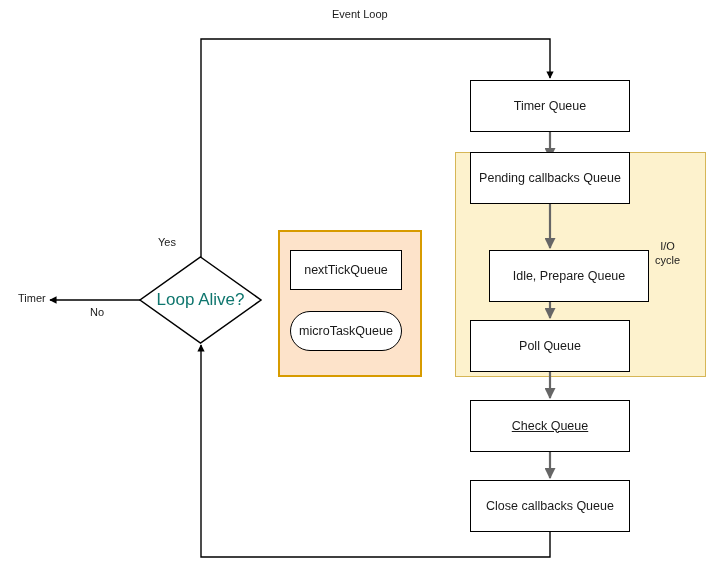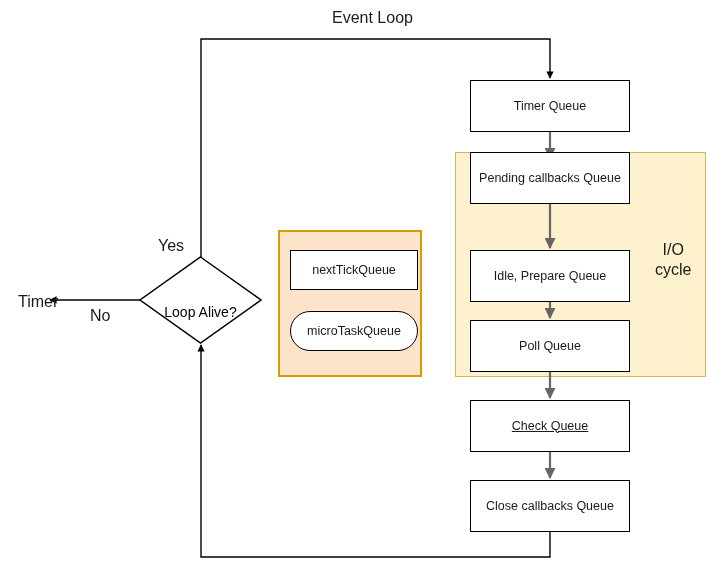--- a/index.html
+++ b/index.html
@@ -61,53 +61,53 @@
     justify-content: center;
     font-size: 12.5px;
     line-height: 1.2;
     color: #1a1a1a;
     text-align: center;
     white-space: nowrap;
   }
   .q-box { left: 470px; width: 160px; height: 52px; }
   #node-timer   { top: 80px; }
   #node-pending { top: 152px; }
-  #node-idle    { top: 250px; }
+  #node-idle    { top: 250px; margin-left: 19px; }
   #node-poll    { top: 320px; }
   #node-check   { top: 400px; text-decoration: underline; }
   #node-close   { top: 480px; }
 
-  .m-box { left: 290px; width: 128px; height: 40px; }
+  .m-box { left: 290px; width: 112px; height: 40px; }
   #node-nexttick  { top: 250px; }
   #node-microtask { top: 311px; border-radius: 20px; }
 
   
   #node-decision {
     position: absolute;
     left: 140px;
     top: 257px;
     width: 121px;
     height: 86px;
   }
   #node-decision .diamond-label {
     position: absolute;
-    left: 0; top: 12px;
+    left: 0; top: 0;
     width: 121px;
     height: 86px;
     display: flex;
     align-items: center;
     justify-content: center;
-    font-size: 14px;
-    color: #000000;
+    font-size: 17px;
+    color: #0f766e;
     white-space: nowrap;
   }
   
   .label {
     position: absolute;
-    font-size: 16px;
+    font-size: 11px;
     line-height: 1.25;
     color: #1a1a1a;
     white-space: pre-line;
   }
   #label-title   { left: 332px; top: 8px; }
   #label-exit    { left: 18px;  top: 292px; }
   #label-no      { left: 90px;  top: 306px; }
   #label-yes     { left: 158px; top: 236px; }
   #label-io      { left: 655px; top: 240px; text-align: center; }
 </style>

